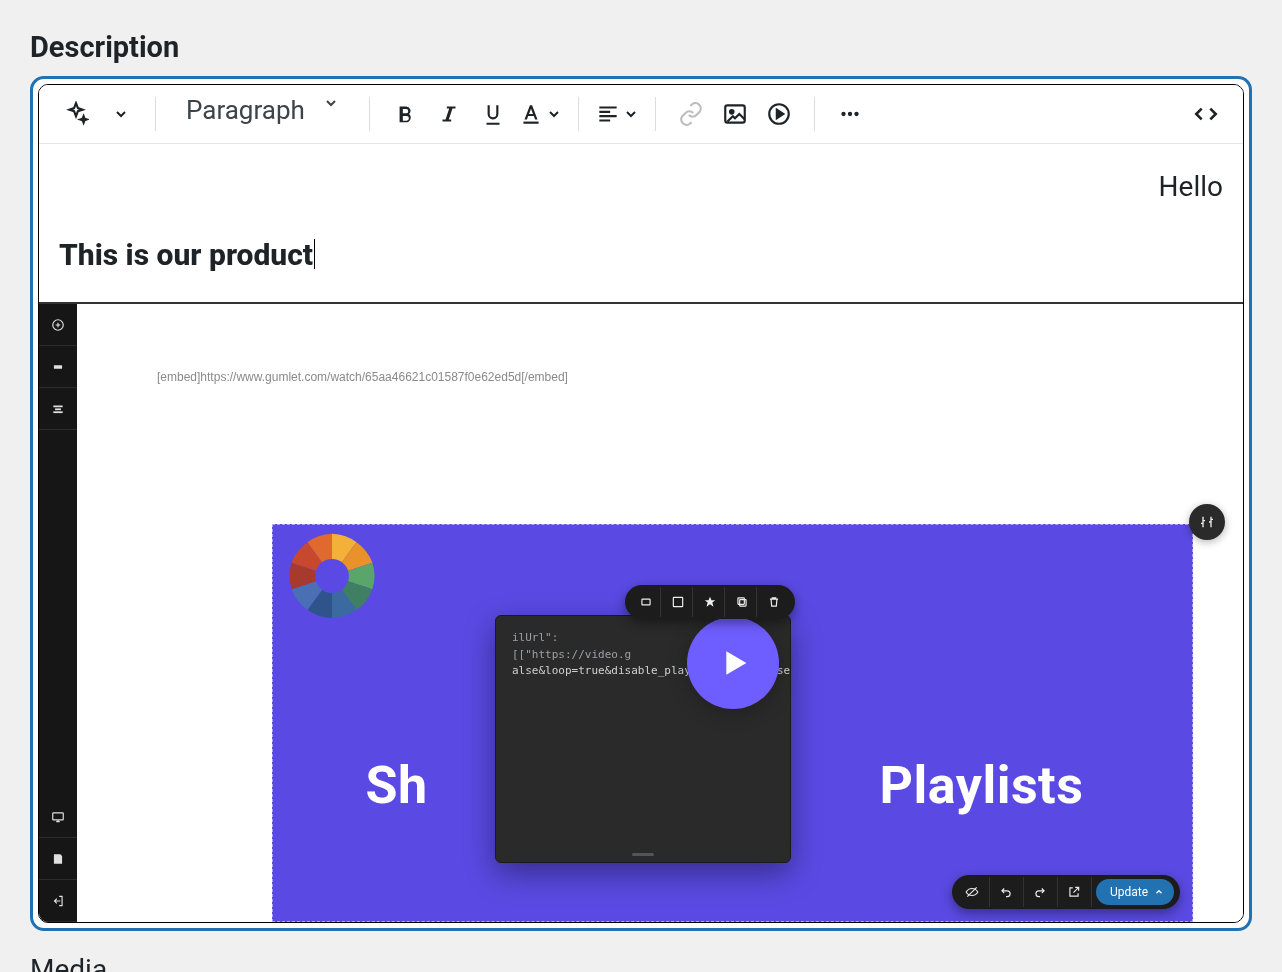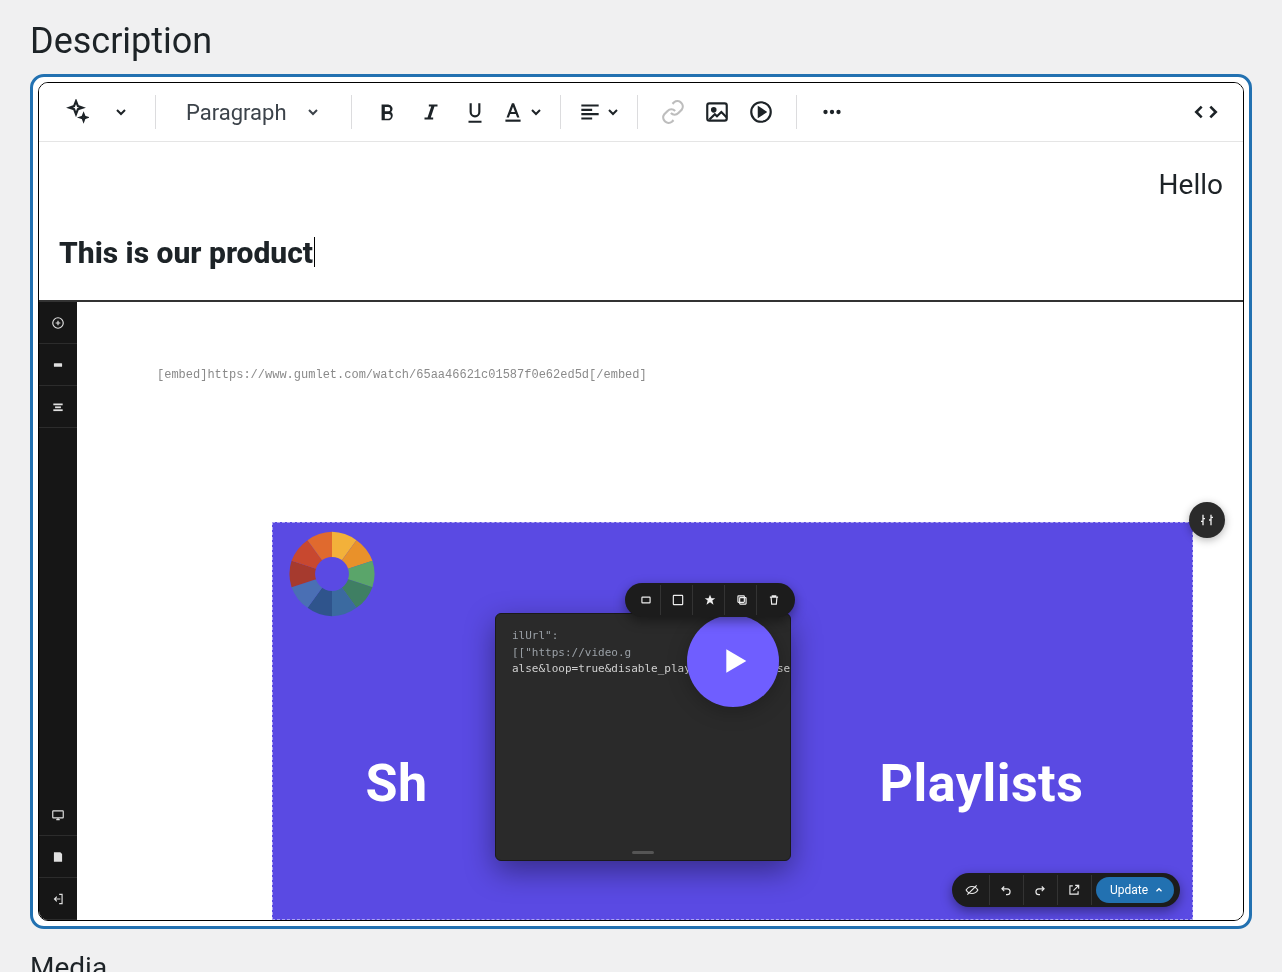--- a/index.html
+++ b/index.html
@@ -4,23 +4,23 @@
 <style>
   * { box-sizing: border-box; }
   body {
     margin: 0;
     font-family: -apple-system, BlinkMacSystemFont, "Segoe UI", Roboto, Helvetica, Arial, sans-serif;
     background: #f0f0f1;
     padding: 20px 30px;
     color: #1d2327;
   }
   .section-title {
-    font-size: 36px;
-    font-weight: 400;
-    margin: 0 0 12px 0;
+    font-size: 29px;
+    font-weight: 700;
+    margin: 10px 0 12px 0;
   }
   .editor-wrap {
     background: #fff;
     border: 3px solid #2271b1;
     border-radius: 14px;
     padding: 5px;
   }
   .editor-inner {
     border: 1px solid #000;
     border-radius: 10px;
@@ -50,27 +50,26 @@
     justify-content: center;
     border-radius: 4px;
     cursor: pointer;
     color: #1d2327;
   }
   .tb-btn.disabled { color: #bdbdbd; }
   .tb-btn svg { width: 26px; height: 26px; }
   .tb-chevron { width: 16px !important; height: 16px !important; margin-left: 2px; }
   .block-type {
     display: inline-flex;
-    align-items: center;
     gap: 16px;
     padding: 0 14px;
     height: 38px;
     border-radius: 4px;
     cursor: pointer;
-    font-size: 22px;
+    font-size: 26px;
     color: #3c434a;
   }
   .spacer { flex: 1; }
   
   .editor-body {
     padding: 26px 20px 0 20px;
   }
   .ed-p {
     font-size: 28px;
     margin: 0 0 34px 0;
@@ -123,21 +122,21 @@
     position: absolute;
     left: 38px;
     right: 0;
     top: 0;
     bottom: 0;
     background: #fff;
     overflow: hidden;
     padding: 40px 60px 0 60px;
   }
   .embed-code {
-    font-family: Liberation Mono, monospace;
+    font-family: Liberation Sans, sans-serif;
     font-size: 12px;
     color: #8a8a8a;
     padding: 26px 20px 0 20px;
   }
   .video-block {
     position: absolute;
     left: 195px;
     right: 50px;
     top: 220px;
     bottom: 0;

